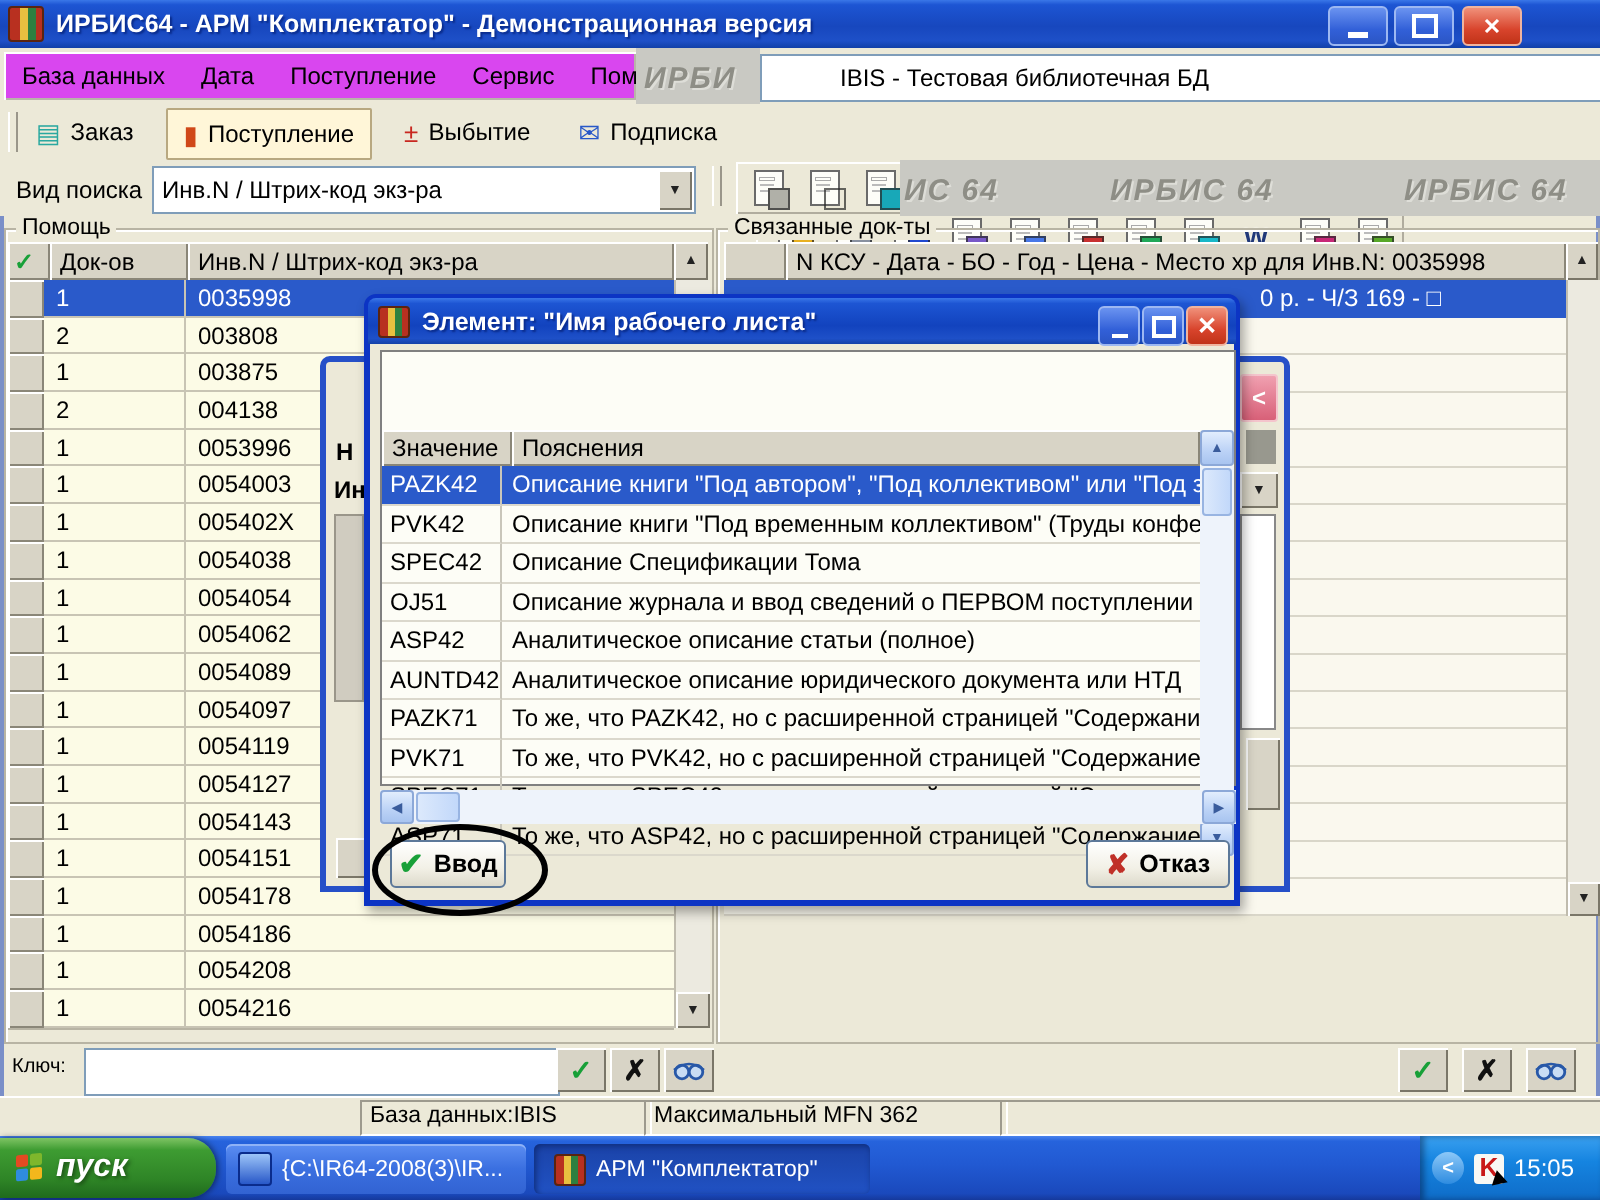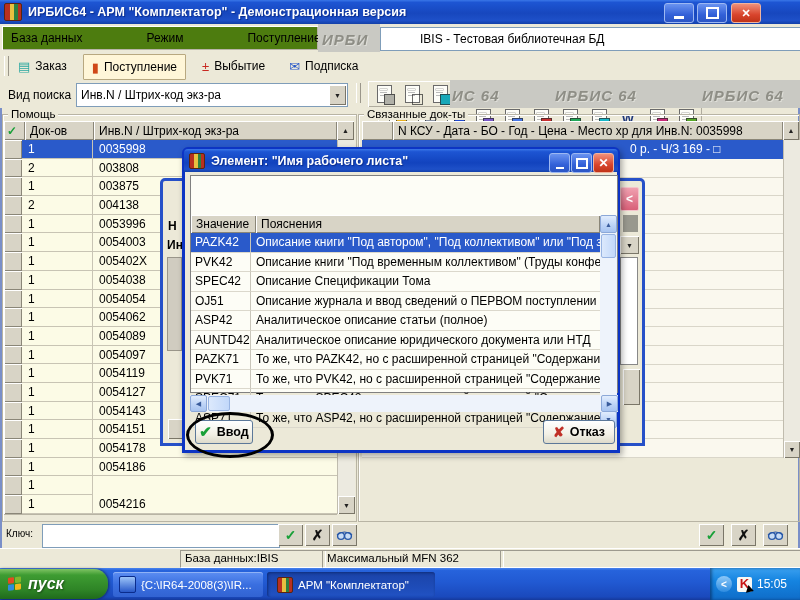--- a/index.html
+++ b/index.html
@@ -15,22 +15,22 @@
   .apptitle{color:#fff;font-weight:bold;font-size:12.5px;text-shadow:1px 1px 1px #0A2C8C;margin-left:6px;white-space:nowrap;}
   .appicon{width:16px;height:16px;margin-left:4px;border:1px solid #5A2410;border-radius:2px;
     background:linear-gradient(90deg,#B83020 0 30%,#E8C040 30% 55%,#2E8040 55% 80%,#B83020 80%);}
   .winbtn{width:28px;height:18px;border-radius:3px;border:1px solid #9DB8F2;display:flex;align-items:center;justify-content:center;
     background:linear-gradient(180deg,#6A93F0,#3260D8 60%,#2B55C4);color:#fff;font-size:11px;font-weight:bold;}
   .winbtn.close{background:linear-gradient(180deg,#F0907A,#D8442C 60%,#C03318);border-color:#F0B49E;}
   .minbar{width:10px;height:3px;background:#fff;margin-top:8px;}
   .maxsq{width:9px;height:8px;border:2px solid #fff;}
   
   .menurow{left:0;top:24px;width:800px;height:28px;background:#ECE9D8;}
-  .menustrip{left:2px;top:2px;width:316px;height:24px;background:#4d7c0f;
-    box-shadow:inset 1px 1px 0 #fff, inset -1px -1px 0 #B8B4A8;display:flex;align-items:center;gap:46px;}
+  .menustrip{left:2px;top:2px;width:316px;height:24px;background:#d946ef;
+    box-shadow:inset 1px 1px 0 #fff, inset -1px -1px 0 #B8B4A8;display:flex;align-items:center;}
   .menu-item{padding:0 9px;font-size:12px;white-space:nowrap;}
   .wm{background:#C9C9C3;overflow:hidden;color:#8E8E86;font-weight:bold;font-style:italic;font-size:15px;letter-spacing:1px;
     text-shadow:1px 1px 0 #DEDED8;}
   .combo{display:flex;align-items:center;}
   .combo .cval{flex:1;padding-left:4px;white-space:nowrap;overflow:hidden;}
   .drop{width:17px;height:calc(100% - 2px);margin-right:1px;font-size:8px;display:flex;align-items:center;justify-content:center;}
   .tabsrow{left:0;top:52px;width:800px;height:28px;background:#ECE9D8;}
   .grip{left:4px;top:4px;width:3px;height:20px;border-left:1px solid #fff;border-right:1px solid #9A968A;}
   .modetab{position:absolute;top:2px;height:24px;display:flex;align-items:center;gap:5px;padding:0 8px;font-size:12px;}
   .modetab.active{background:#FFF6D8;border:1px solid #B8A880;border-radius:1px;}
@@ -129,21 +129,21 @@
   <div class="abs winbtn close" style="left:731px;top:3px;">✕</div>
 
   <div class="abs edge" style="left:0;top:24px;width:2px;height:544px;"></div>
   <div class="abs edge" style="left:798px;top:24px;width:2px;height:544px;"></div>
 
   <div class="abs menurow">
     <div class="abs grip" style="top:4px;"></div>
     <div class="abs menustrip">
 
     <span class="menu-item">База данных</span>
-        <span class="menu-item">Режим</span>
+        <span class="menu-item">Дата</span>
         <span class="menu-item">Поступление</span>
         <span class="menu-item">Сервис</span>
         <span class="menu-item">Помощь</span>
       </div>
     <div class="abs wm" style="left:318px;top:0;width:62px;height:28px;">
       <span class="abs" style="left:4px;top:7px;">ИРБИ</span>
     </div>
     <div class="abs field combo" style="left:380px;top:3px;width:417px;height:22px;padding-left:35px;">
       <span class="cval">IBIS - Тестовая библиотечная БД</span>
       <span class="drop sbtn">▼</span>
@@ -390,20 +390,21 @@
 
       <div class="dictrow">
         <span class="c0"></span>
         <span class="c1">1</span>
         <span class="c2">0054186</span>
       </div>
 
       <div class="dictrow">
         <span class="c0"></span>
         <span class="c1">1</span>
+        <span class="c2">0054208</span>
       </div>
 
       <div class="dictrow">
         <span class="c0"></span>
         <span class="c1">1</span>
         <span class="c2">0054216</span>
       </div>
     </div>
   <div class="abs" style="left:337px;top:140px;width:17px;height:374px;background:#ECEAE0;border-left:1px solid #C0BCAE;">
     <span class="sbtn abs" style="left:0;bottom:0;width:17px;height:18px;">▼</span>

